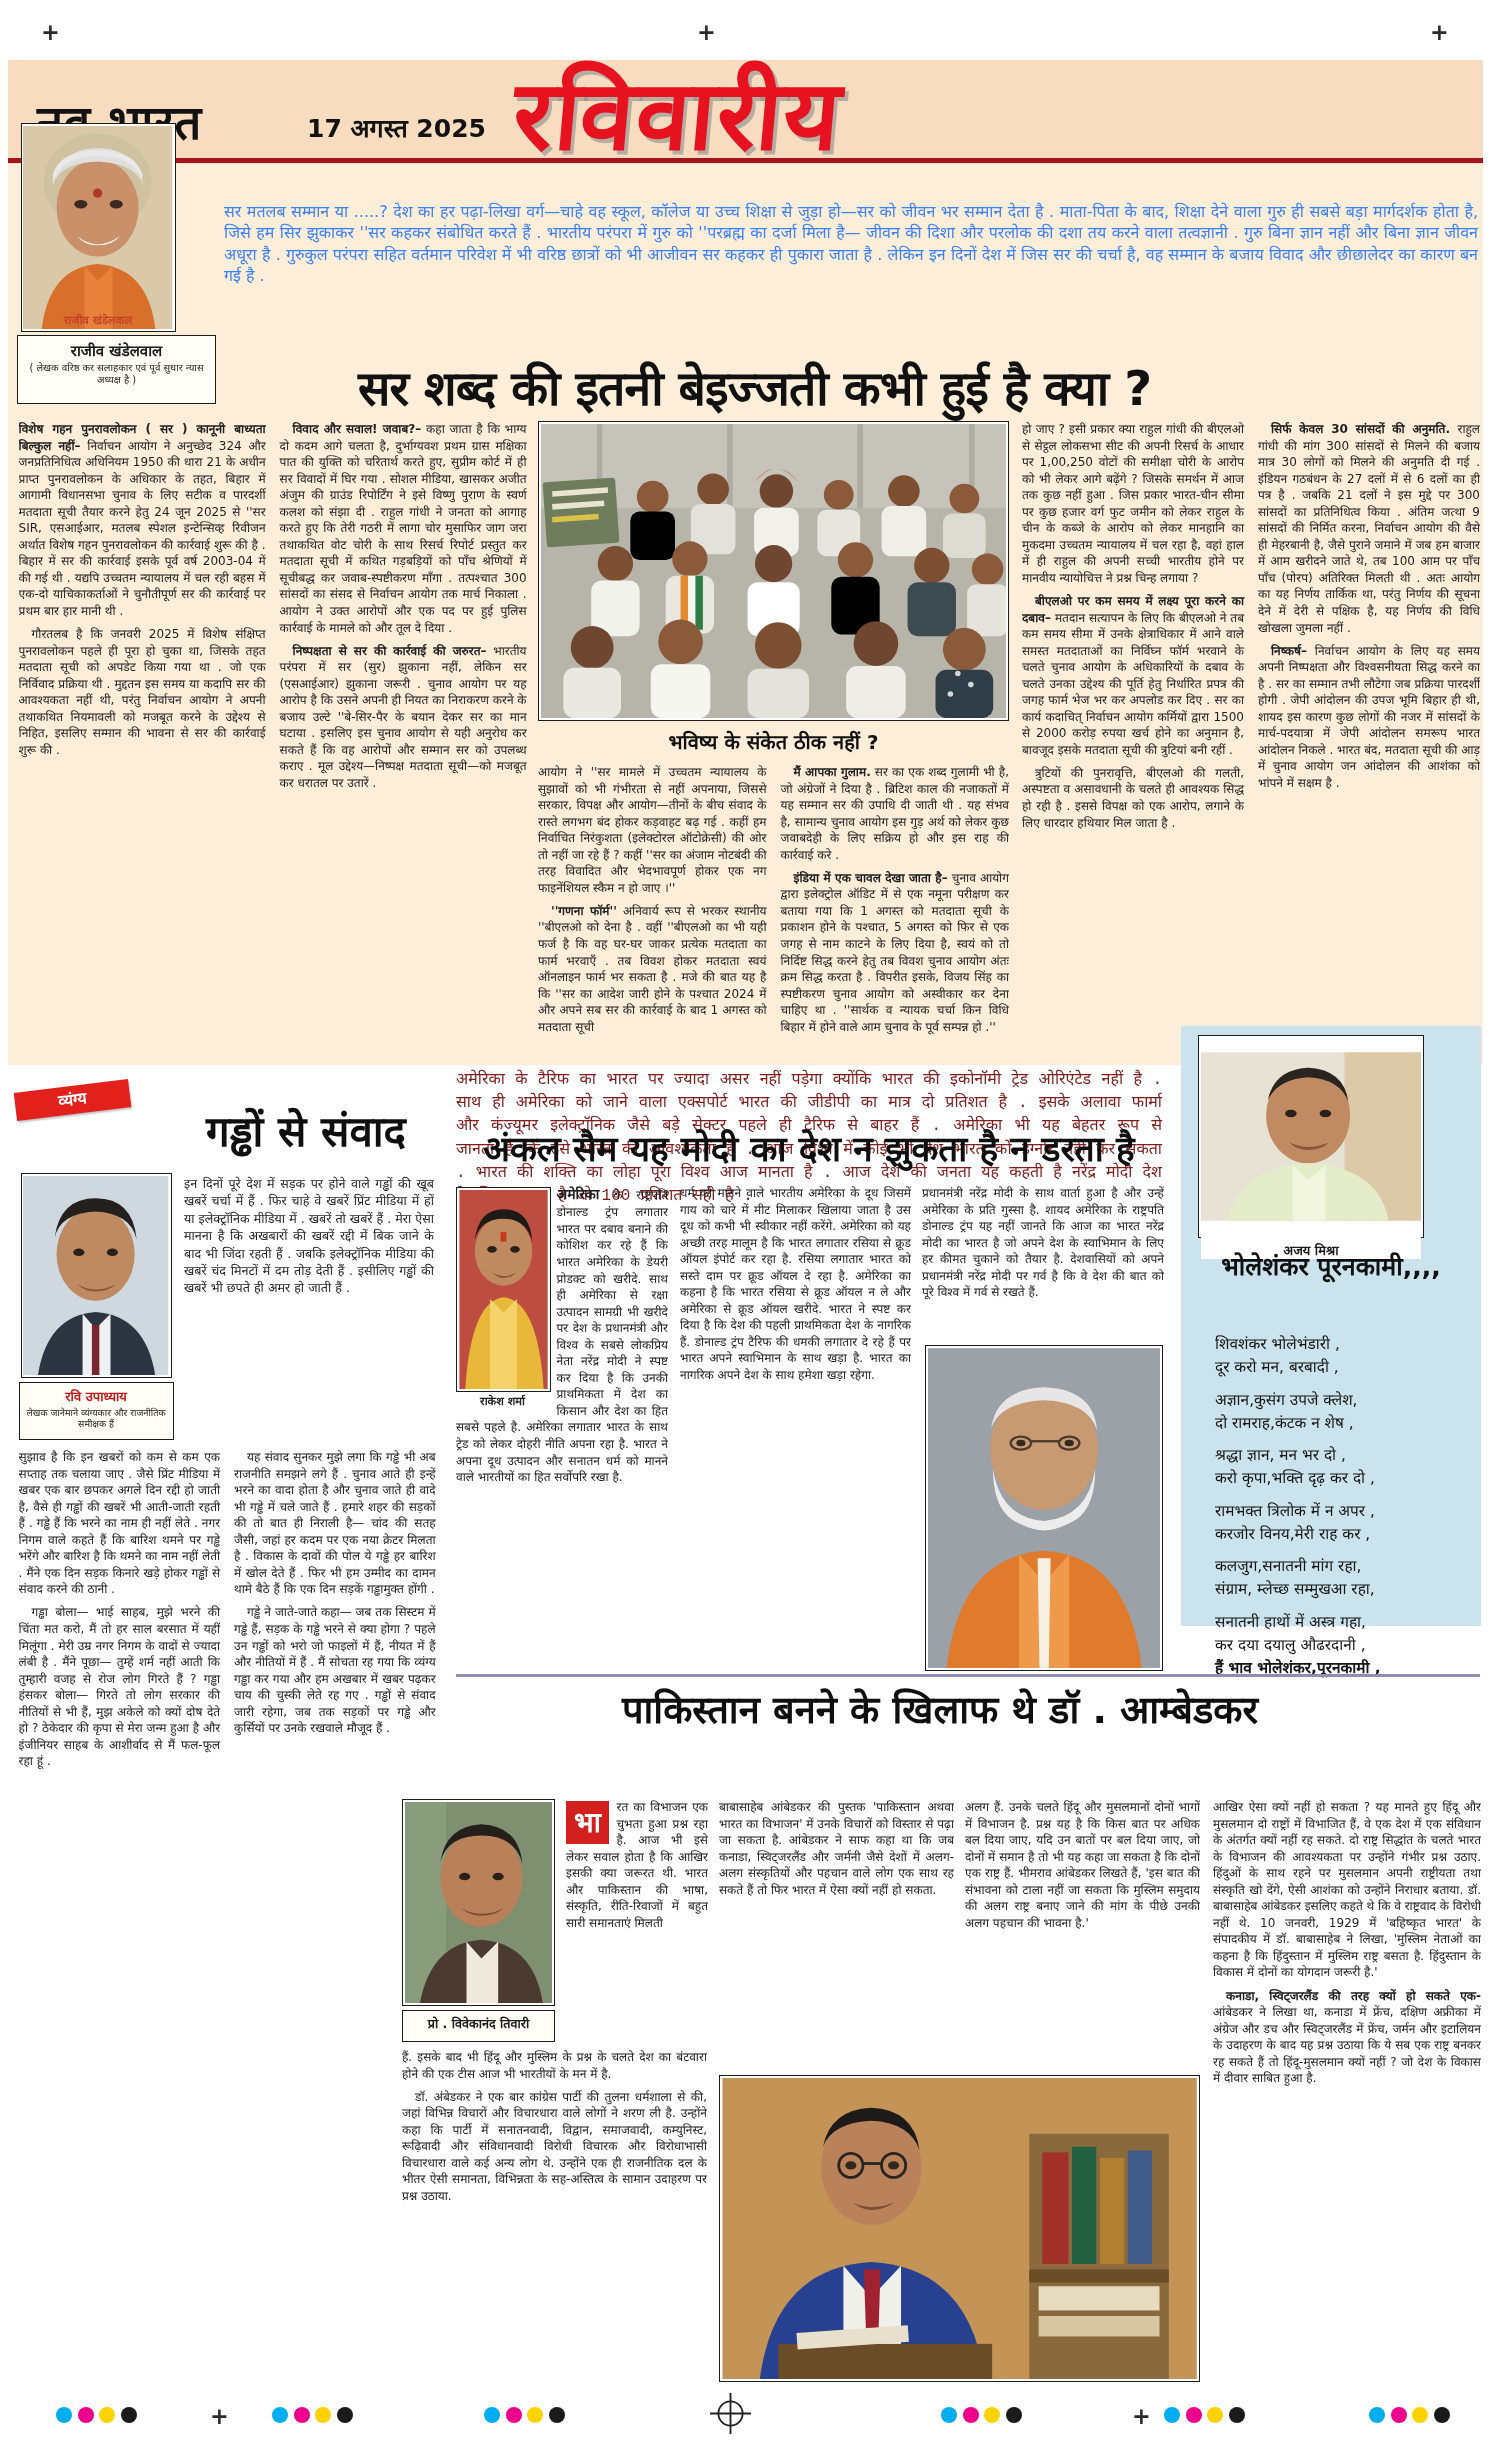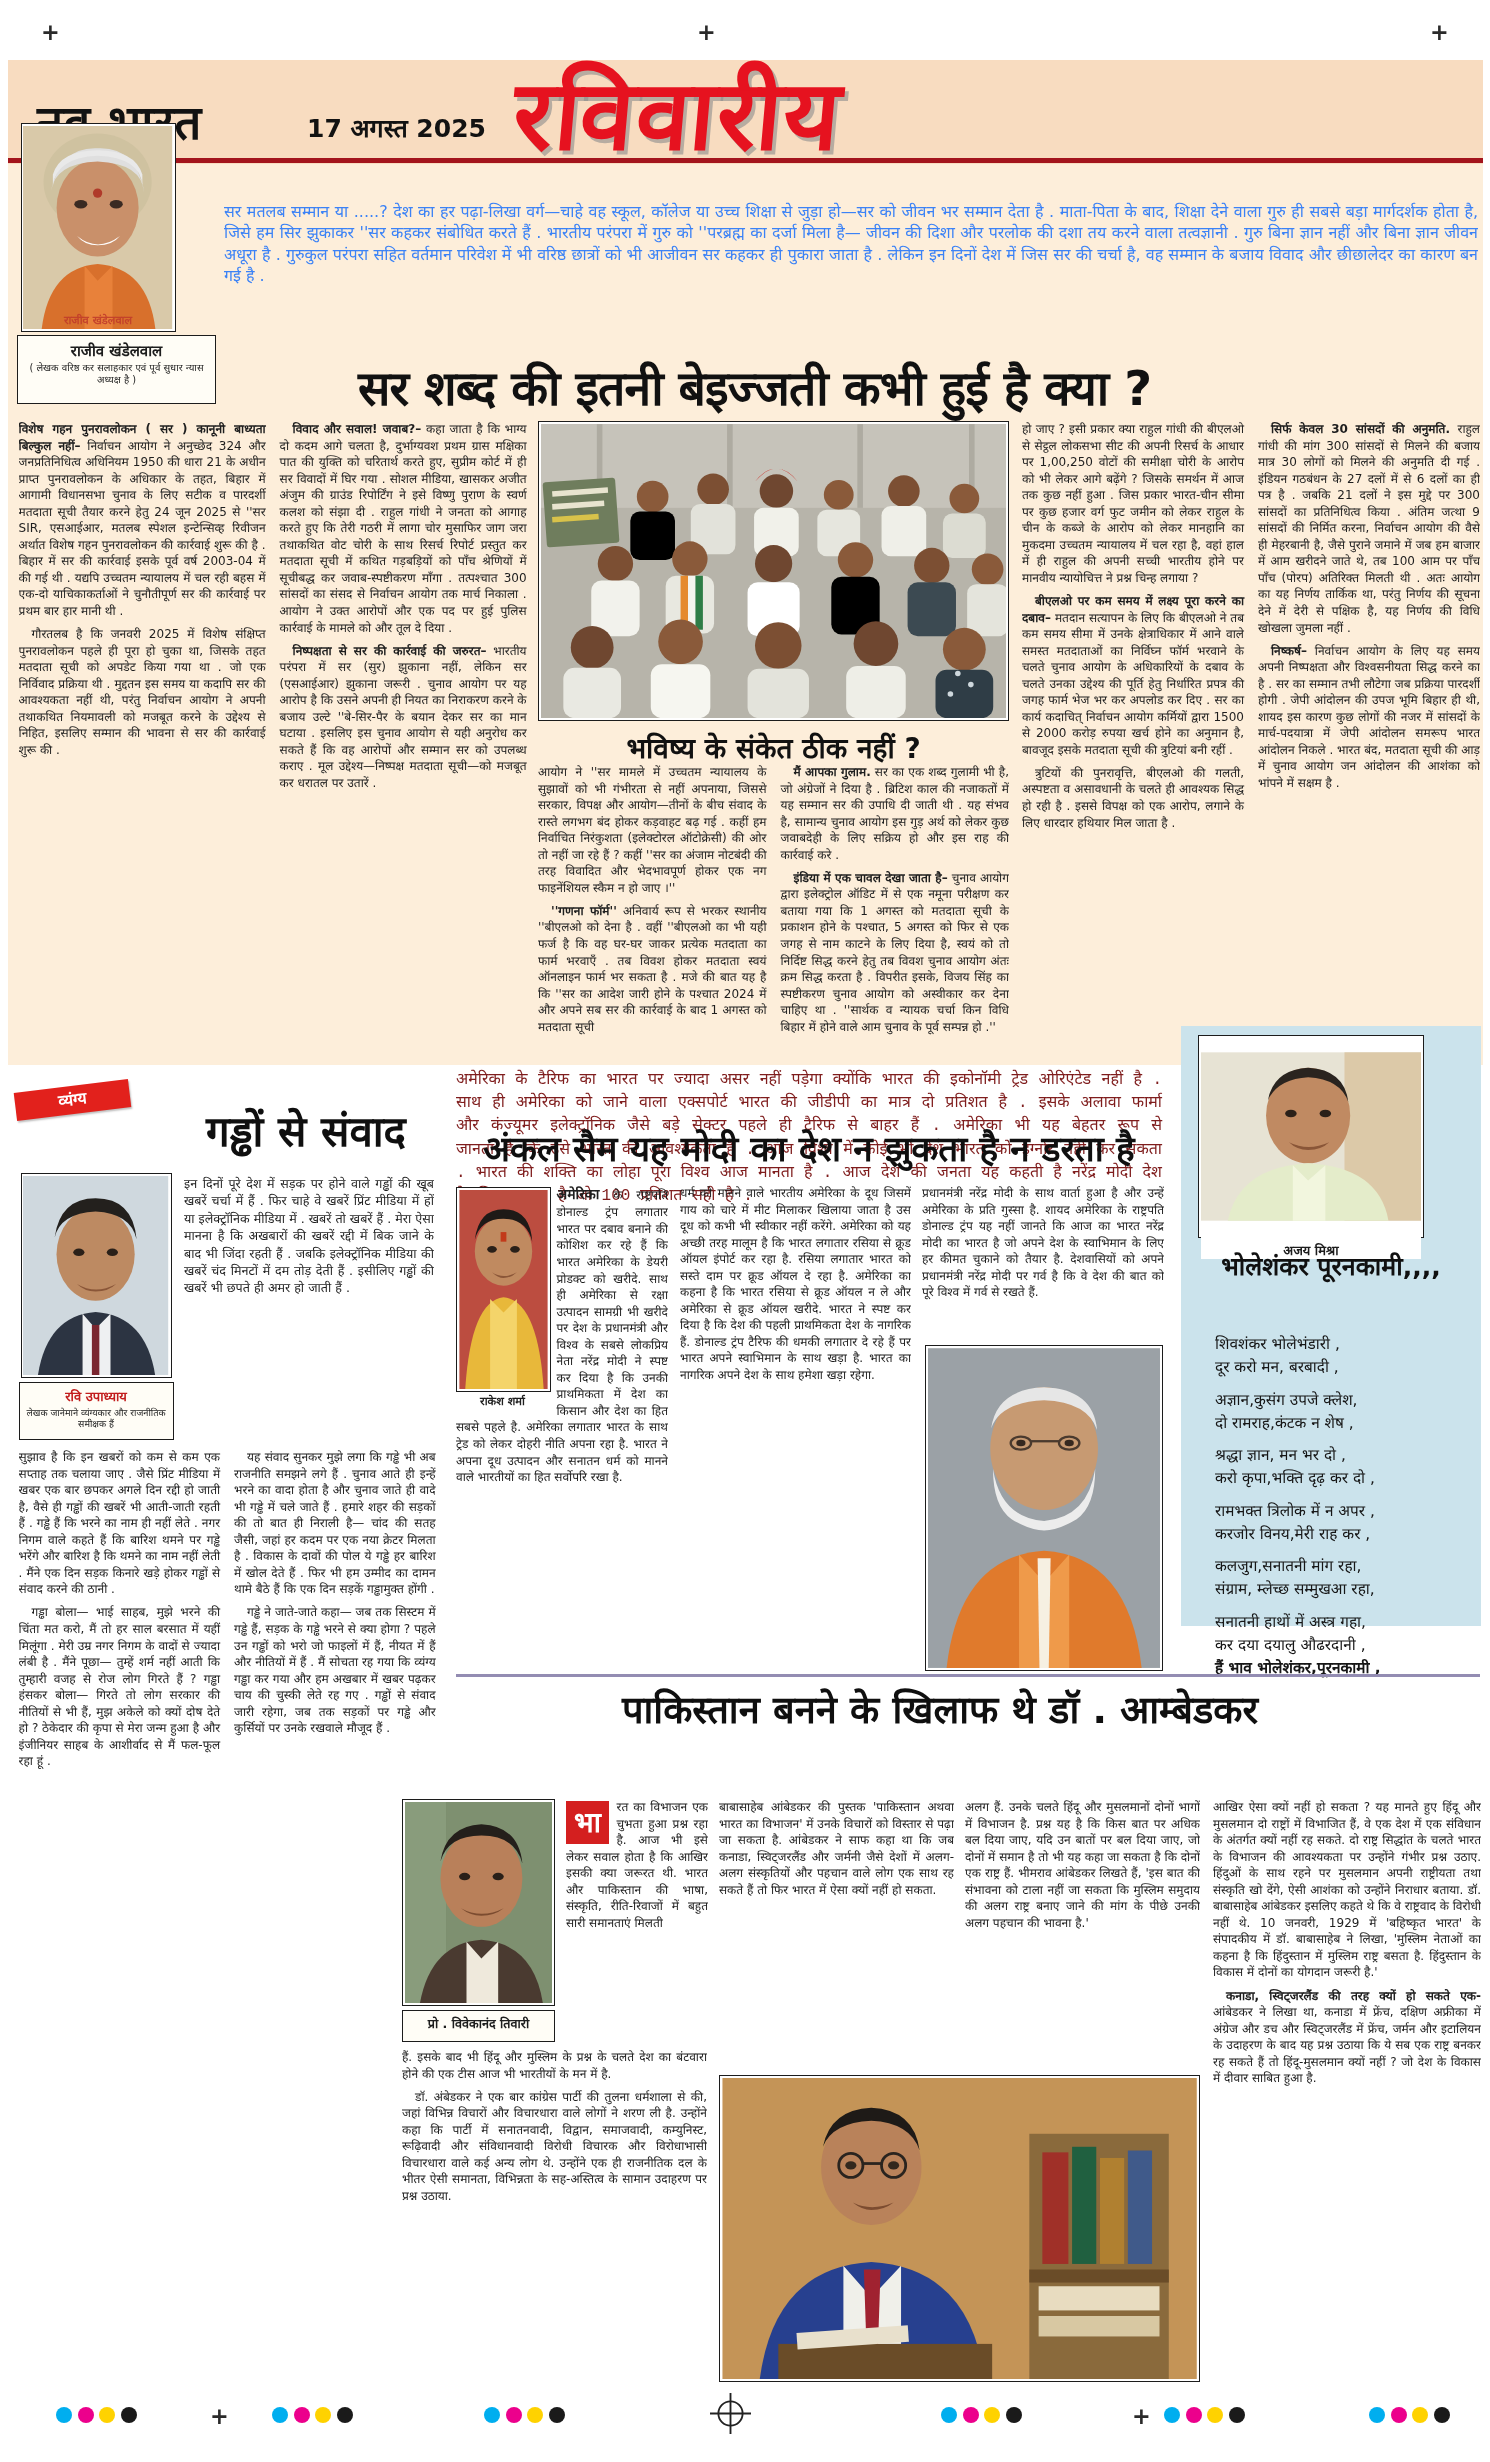--- a/index.html
+++ b/index.html
@@ -18,21 +18,21 @@
   
   .band{background:#f8dcc0;}
   .redrule{background:#a3141c;}
   .paper-name{font-size:47px;font-weight:800;color:#121212;letter-spacing:0.9px;}
   .paper-date{font-size:25px;font-weight:800;color:#121212;}
   .edition{font-size:97px;font-weight:800;color:#e6121f;transform:skewX(-5deg);
            text-shadow:3.7px 3.7px 0 rgba(140,140,140,.6);letter-spacing:1.9px;}
   .lead-bg{background:#fdeeda;}
   .intro{font-size:16px;line-height:1.34;font-weight:400;color:#3b82f6;text-align:justify;}
   .headline1{font-size:48px;font-weight:800;color:#111;text-align:center;letter-spacing:-0.9px;}
-  .subhead{font-size:28px;font-weight:800;color:#111;text-align:center;}
+  .subhead{font-size:20px;font-weight:800;color:#111;text-align:center;}
   .headline2{font-size:42px;font-weight:800;color:#0f0f0f;}
   .headline3{font-size:35px;font-weight:800;color:#0f0f0f;text-align:center;line-height:1.15;}
   .headline4{font-size:38px;font-weight:800;color:#0f0f0f;text-align:center;}
   .ribbon{background:#e2211c;color:#fff;font-weight:bold;font-size:16px;text-align:center;
           line-height:28px;transform:rotate(-7deg);box-shadow:0.9px 1.9px 1.9px rgba(0,0,0,.25);}
   .red-intro{color:#7f1d1d;font-size:16px;line-height:1.45;text-align:justify;font-weight:500;font-family:Liberation Mono, monospace;}
   .poem-box{background:#cbe3ec;}
   .poem-title{font-size:25px;font-weight:800;color:#101010;text-align:center;}
   .poem-line{font-size:15.4px;line-height:1.5;color:#161616;}
   .poem-line.couplet-gap{margin-top:9.3px;}

